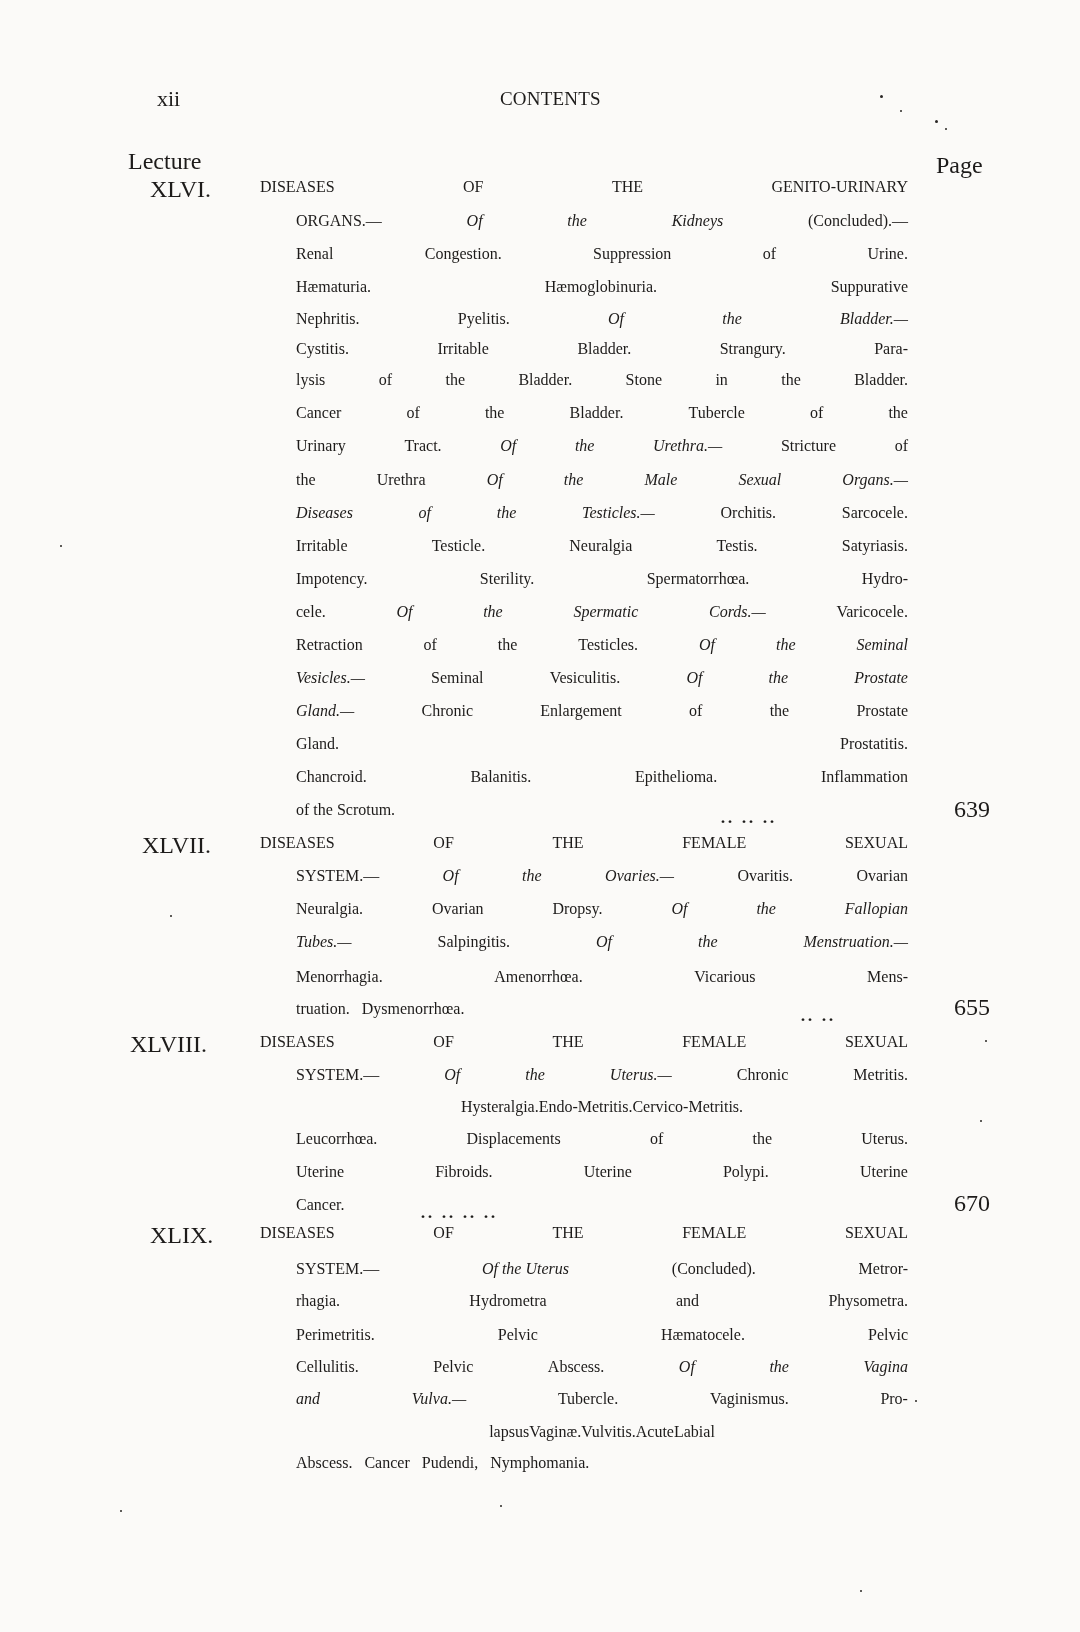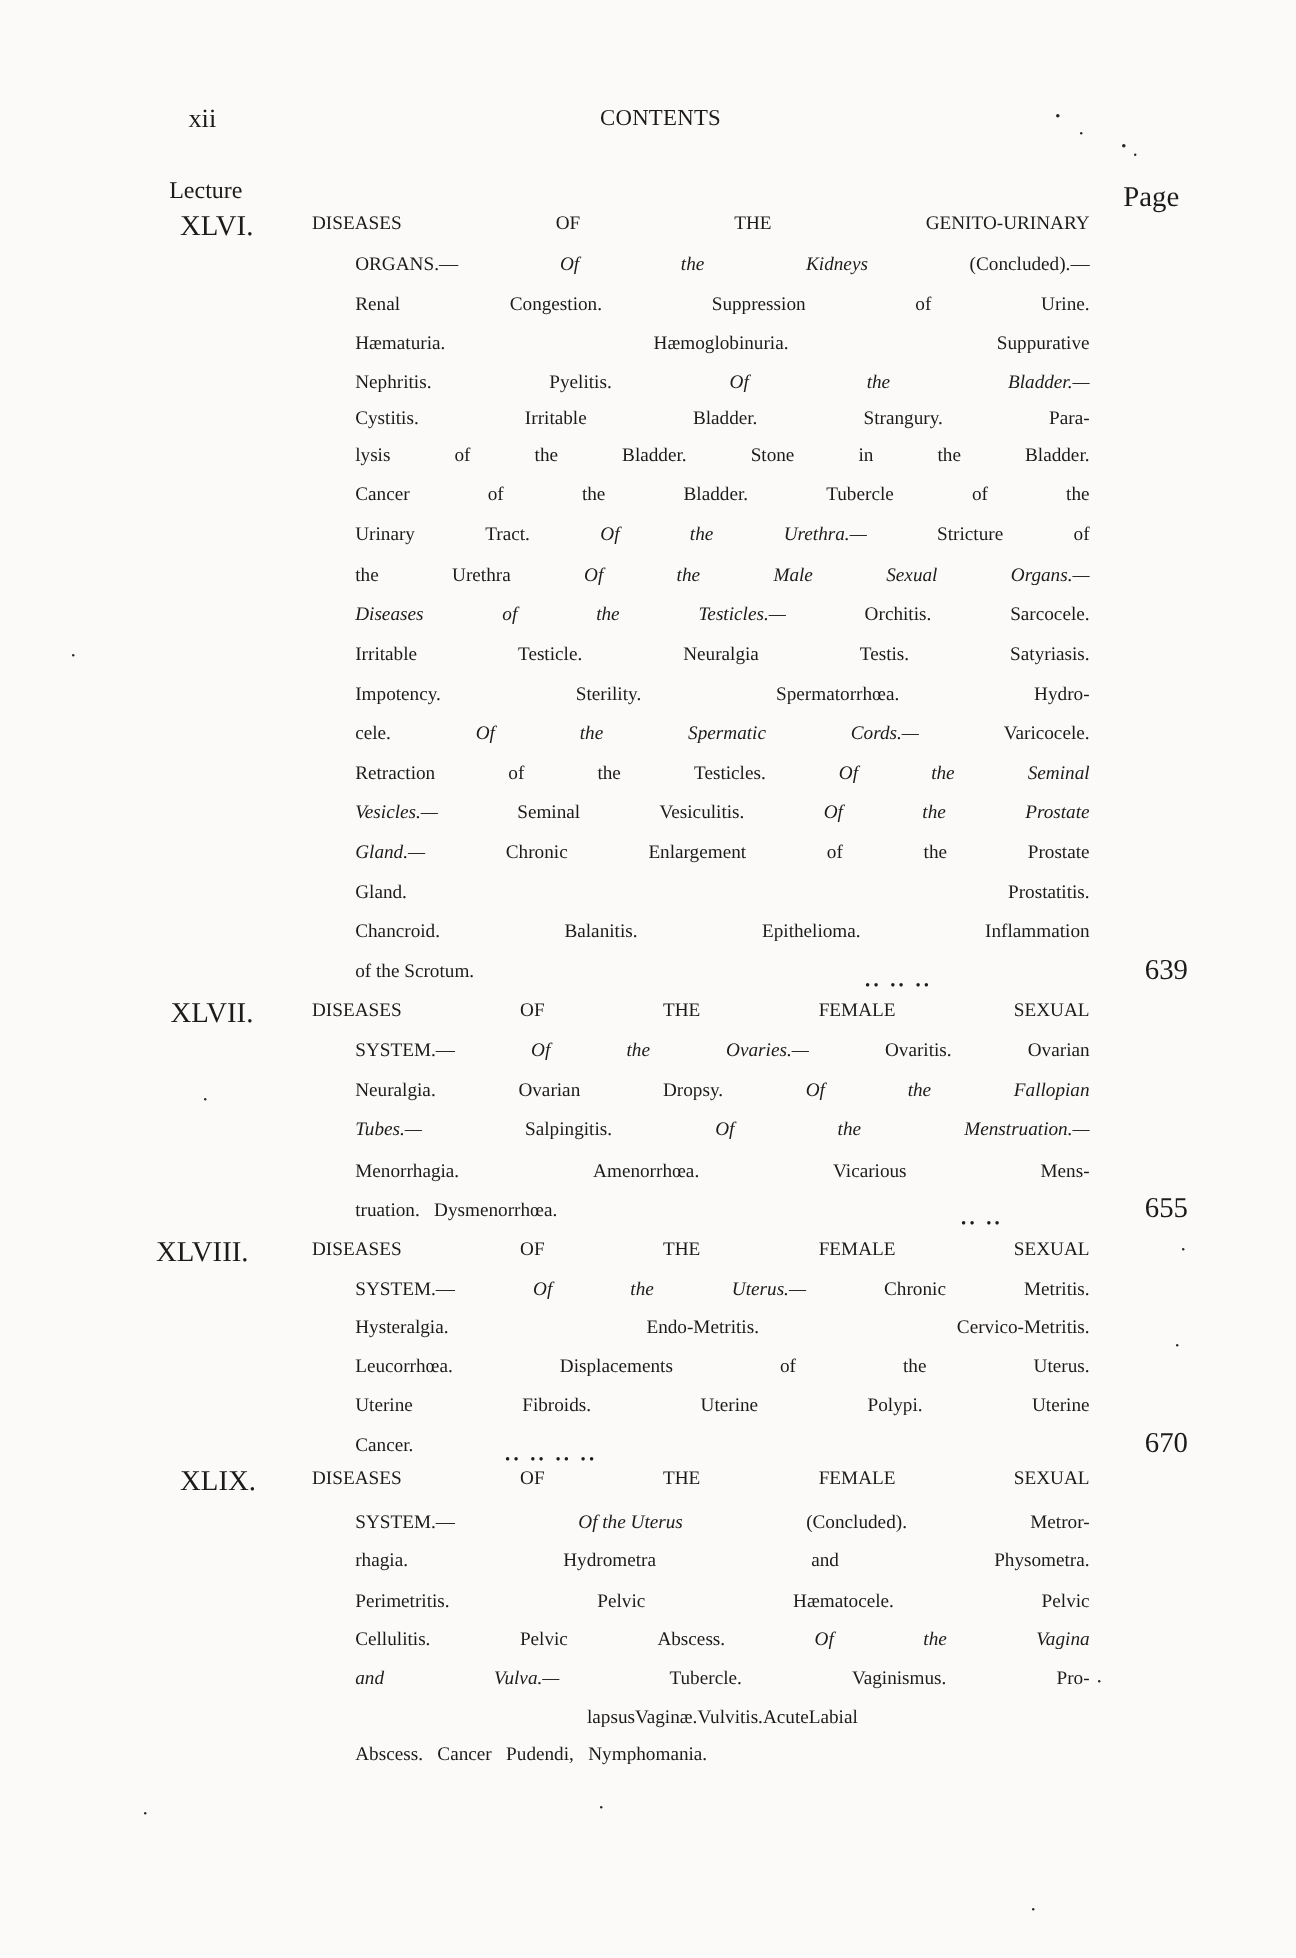--- a/index.html
+++ b/index.html
@@ -7,21 +7,21 @@
       width: 1080px; height: 1632px;
       background: #fbfaf8;
       position: relative;
       overflow: hidden;
       font-family: "Liberation Serif", "DejaVu Serif", serif;
       color: #1d1b1a;
     }
     .page { position: absolute; inset: 0; }
     .header-left { position: absolute; left: 132px; top: 86px; font-size: 22px; margin-left: 25px; }
     .header-center { position: absolute; left: 500px; top: 88px; font-size: 19px; letter-spacing: 0.2px; }
-    .col-lecture { position: absolute; left: 141px; top: 148px; font-size: 20px; }
+    .col-lecture { position: absolute; left: 128px; top: 148px; font-size: 24px; }
     .col-page { position: absolute; left: 936px; top: 152px; font-size: 24px; }
     .numeral { position: absolute; font-size: 24px; white-space: nowrap; }
     .line {
       position: absolute;
       font-size: 16px;
       white-space: nowrap;
       display: flex;
       justify-content: space-between;
       height: 30px;
       line-height: 30px;
@@ -241,21 +241,21 @@
         <span>SEXUAL</span>
       </div>
       <div class="line body" style="top: 1060px;">
         <span>SYSTEM.—</span>
         <span class="it">Of</span>
         <span class="it">the</span>
         <span class="it">Uterus.—</span>
         <span>Chronic</span>
         <span>Metritis.</span>
       </div>
-      <div class="line body" style="top: 1092px;">
+      <div class="line body" style="top: 1092px; justify-content: center;">
         <span>Hysteralgia.</span>
         <span>Endo-Metritis.</span>
         <span>Cervico-Metritis.</span>
       </div>
       <div class="line body" style="top: 1124px;">
         <span>Leucorrhœa.</span>
         <span>Displacements</span>
         <span>of</span>
         <span>the</span>
         <span>Uterus.</span>

